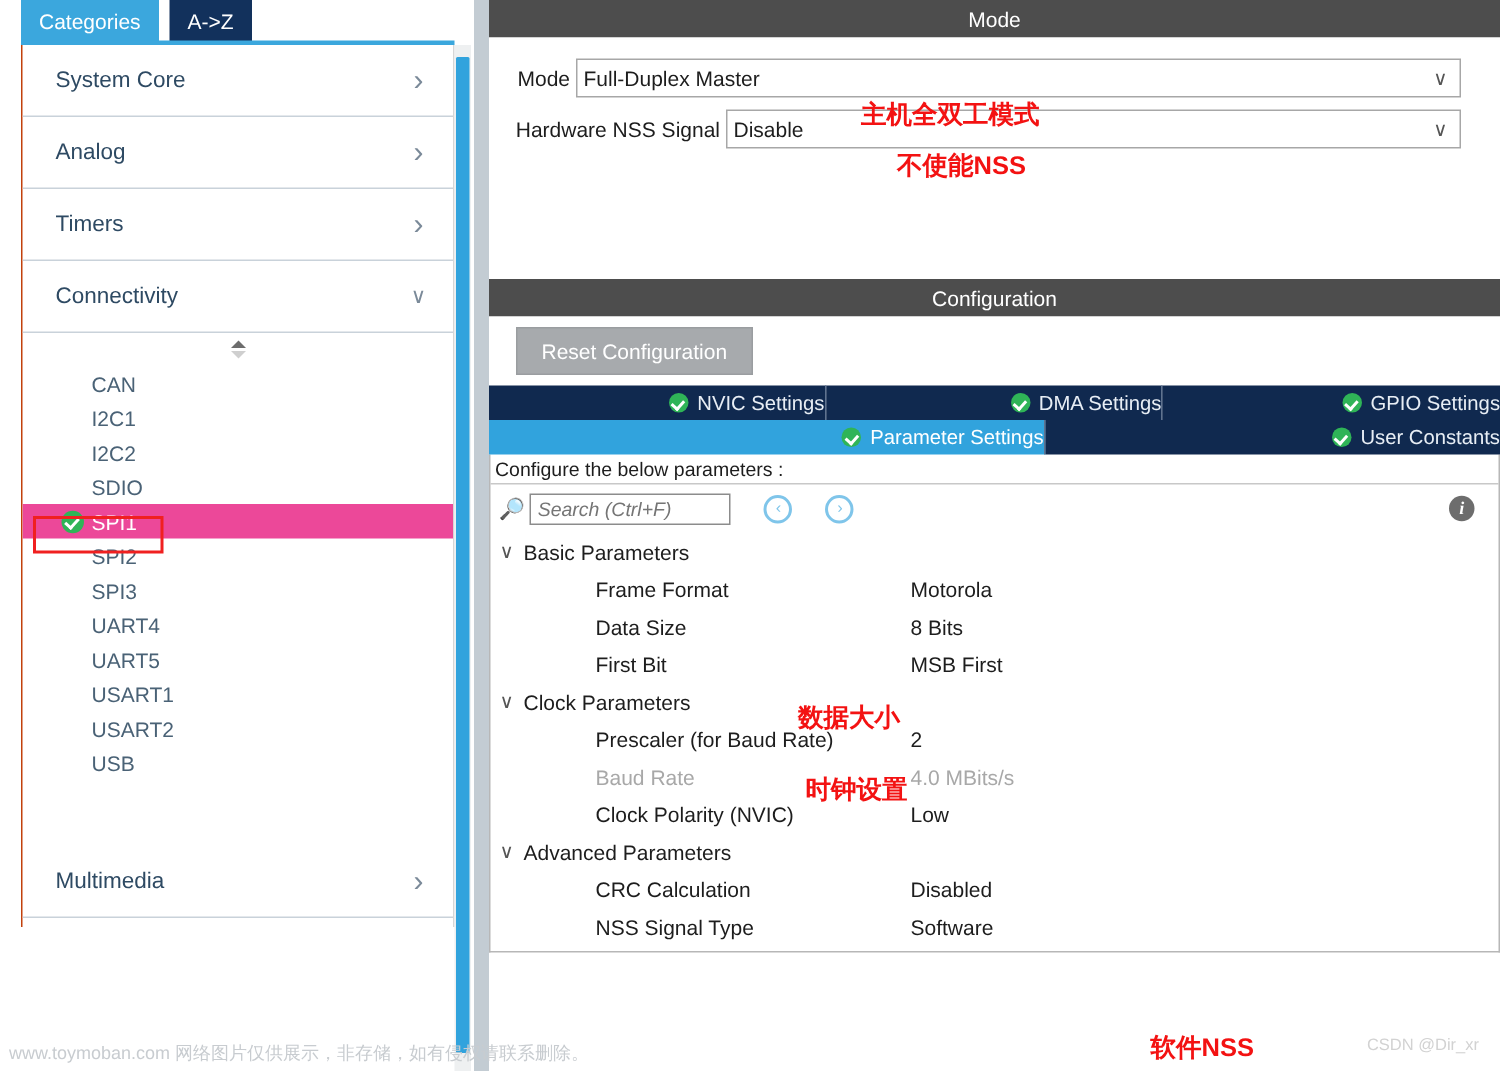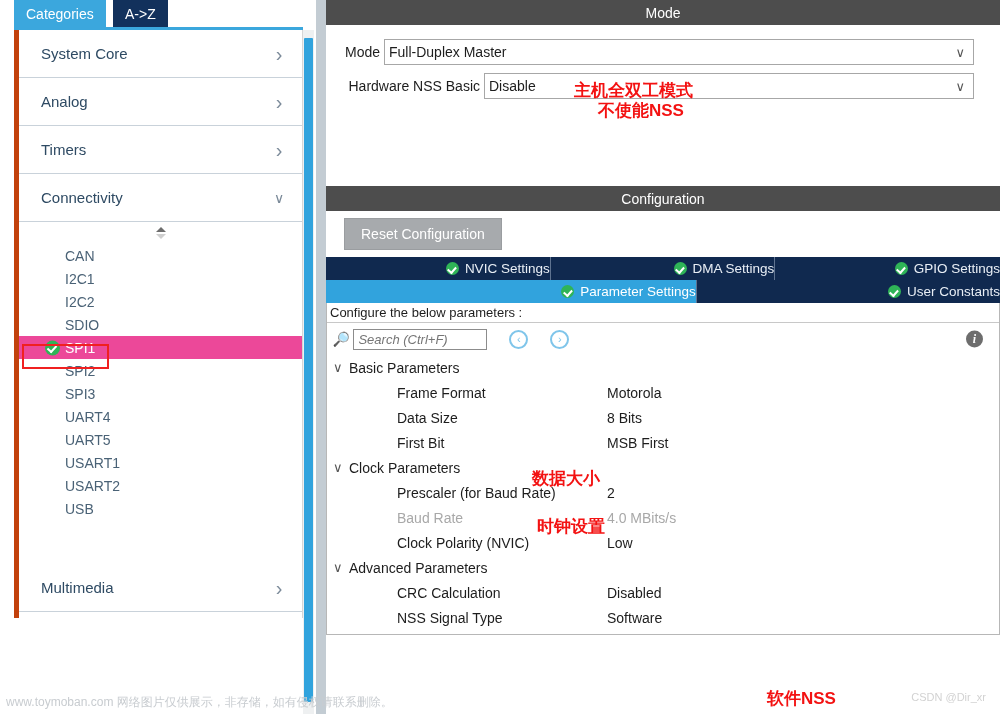--- a/index.html
+++ b/index.html
@@ -39,21 +39,21 @@
   .cat-tab.inactive { left: 113px; background: #12315c; }
   #tab-underline {
     position: absolute; left: 14px; top: 27px;
     width: 289px; height: 3px; background: #3ba7dd;
   }
 
   #cat-list {
     position: absolute; left: 14px; top: 30px;
     width: 289px; height: 588px;
     background: #ffffff;
-    border-left: 5px solid #c2410c;
+    border-left: 1px solid #c2410c;
     border-right: 1px solid #d6d6d6;
     overflow: hidden;
   }
   .cat-group {
     position: relative;
     height: 48px;
     display: flex; align-items: center;
     padding: 0 16px 0 22px;
     border-bottom: 1px solid #c9d2da;
     cursor: pointer;
@@ -454,27 +454,27 @@
 
     <div id="mode-body">
       <div class="mode-row">
         <span class="mode-label" style="width:58px">Mode</span>
         <div class="mode-select">
           <span>Full-Duplex Master</span>
           <span class="sel-chev"></span>
         </div>
       </div>
       <div class="mode-row">
-        <span class="mode-label" style="width:158px">Hardware NSS Basic</span>
+        <span class="mode-label" style="width:158px">Hardware NSS Signal</span>
         <div class="mode-select">
           <span>Disable</span>
           <span class="sel-chev"></span>
         </div>
       </div>
-      <div class="cn-note" style="left:248px; top:54px;">主机全双工模式</div>
+      <div class="cn-note" style="left:248px; top:40px;">主机全双工模式</div>
       <div class="cn-note" style="left:272px; top:74px;">不使能NSS</div>
     </div>
 
     <div id="config-wrap">
       <div class="section-header">
         <span>Configuration</span>
       </div>
 
       <div id="reset-area">
         <button id="reset-btn">Reset Configuration</button>

